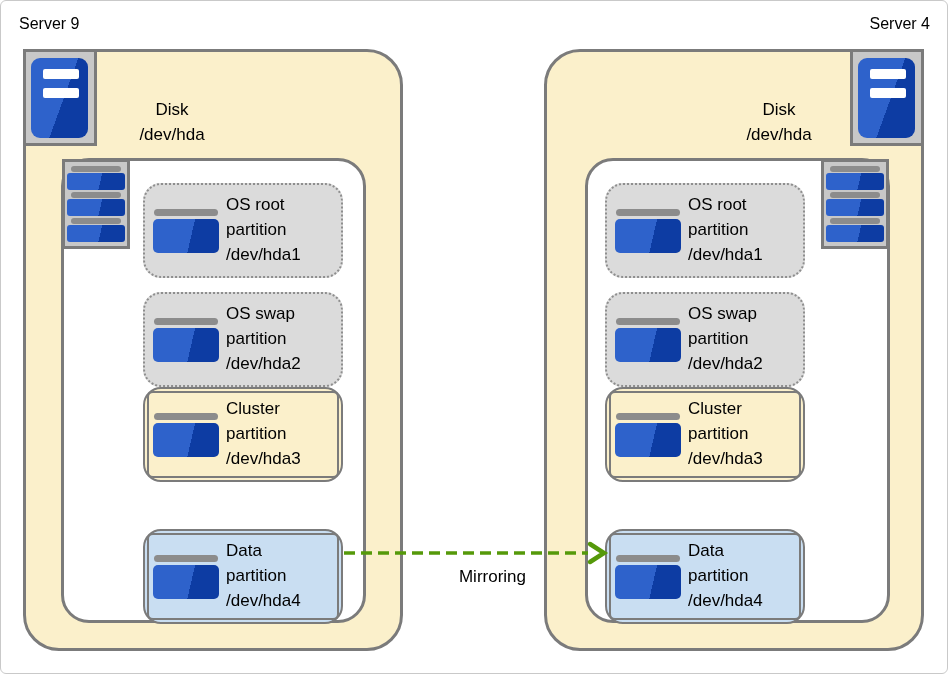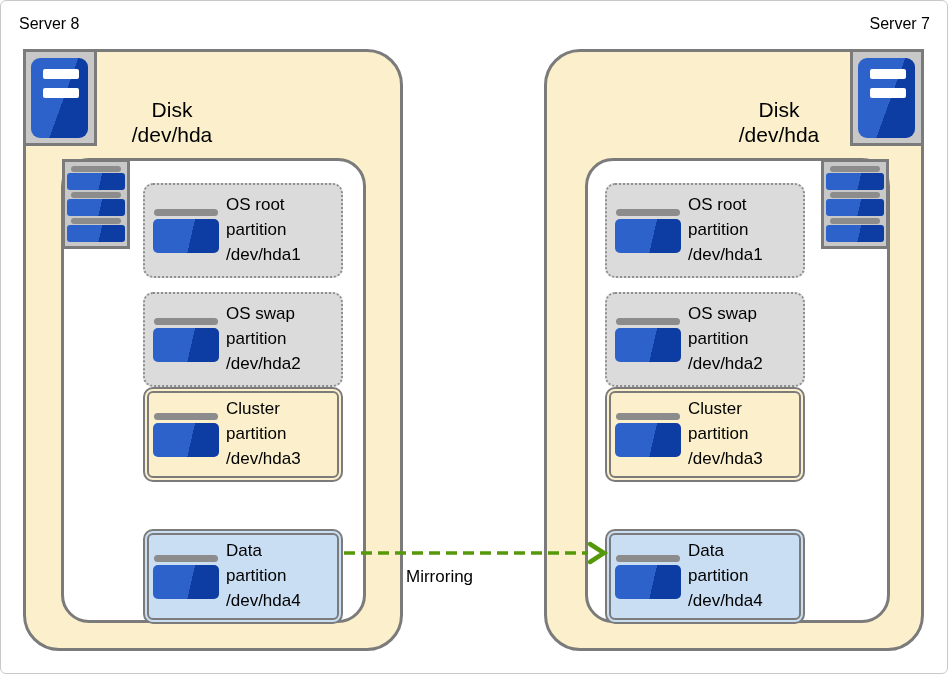--- a/index.html
+++ b/index.html
@@ -17,56 +17,56 @@
   .server{position:absolute;top:48px;width:380px;height:602px;background:var(--cream);
           border:3px solid var(--line);border-radius:36px}
   .server.s1{left:22px}.server.s2{left:543px}
   .tower-box{position:absolute;top:-3px;width:74px;height:97px;background:var(--icon-box);
              border:3px solid var(--line)}
   .s1 .tower-box{left:-3px}.s2 .tower-box{right:-3px}
   .tower{position:absolute;left:5px;top:6px;width:57px;height:80px;border-radius:9px;
          background:linear-gradient(110deg,var(--blue-light) 55%,var(--blue-dark) 55%)}
   .tower-bar{position:absolute;left:12px;width:36px;height:10px;border-radius:2px;background:#fff}
   .tb1{top:11px}.tb2{top:30px}
-  .disk-label{position:absolute;top:45px;width:170px;text-align:center;font-size:21px;line-height:25px}
+  .disk-label{position:absolute;top:45px;width:170px;text-align:center;font-size:17px;line-height:25px}
   .s1 .disk-label{left:61px}.s2 .disk-label{left:147px}
   .disk-rect{position:absolute;left:35px;top:106px;width:305px;height:465px;background:#fff;
              border:3px solid var(--line);border-radius:28px}
   .s2 .disk-rect{left:38px}
   .stack-box{position:absolute;top:107px;width:68px;height:90px;background:var(--icon-box);
              border:3px solid var(--line);display:flex;flex-direction:column;
              justify-content:space-between;padding:4px 2px}
   .s1 .stack-box{left:36px}.s2 .stack-box{right:32px}
   .sb-g{height:6px;margin:0 4px;border-radius:3px;background:var(--bar-gray)}
   .sb-b{height:17px;border-radius:3px;
         background:linear-gradient(103deg,var(--blue-light) 57%,var(--blue-dark) 57%)}
-  .partition{position:absolute;width:200px;height:95px;border-radius:10px}
+  .partition{position:absolute;width:200px;height:95px;border-radius:18px}
   .s1 .partition{left:117px}.s2 .partition{left:58px}
   .pt0{top:131px}.pt1{top:240px}.pt2{top:335px}.pt3{top:477px}
   .p-os{border:2px dotted var(--dotted);background:var(--pgray)}
   .p-cluster{border:2px solid var(--line);background:var(--cream)}
   .p-data{border:2px solid var(--line);background:var(--pblue)}
   .p-inner{position:absolute;inset:2px;border:2px solid var(--line);border-radius:6px}
   .p-icon{position:absolute;left:8px;top:24px;width:66px;height:44px}
   .pi-bar{position:absolute;left:1px;top:0;width:64px;height:7px;border-radius:3.5px;background:var(--bar-gray)}
   .pi-body{position:absolute;left:0;top:10px;width:66px;height:34px;border-radius:5px;
            background:linear-gradient(103deg,var(--blue-light) 57%,var(--blue-dark) 57%)}
   .p-text{position:absolute;left:81px;top:7px;font-size:17px;line-height:25px;white-space:nowrap}
   .mirror-arrow{position:absolute;left:343px;top:537px;z-index:5}
   .mirror-arrow line,.mirror-arrow path{stroke:var(--arrow-green)}
-  .mirroring-label{position:absolute;left:405px;top:566px;width:120px;text-align:left;
+  .mirroring-label{position:absolute;left:405px;top:566px;width:120px;text-align:right;
                    font-size:17px;z-index:5}
 </style>
 </head>
 <body>
 
 <div class="canvas">
 
-  <div class="server-label s1l">Server 8</div>
-  <div class="server-label s2l">Server 7</div>
+  <div class="server-label s1l">Server 9</div>
+  <div class="server-label s2l">Server 4</div>
 
   <div class="server s1">
     <div class="tower-box">
       <div class="tower">
         <div class="tower-bar tb1"></div>
         <div class="tower-bar tb2"></div>
       </div>
     </div>
 
     <div class="disk-label">

